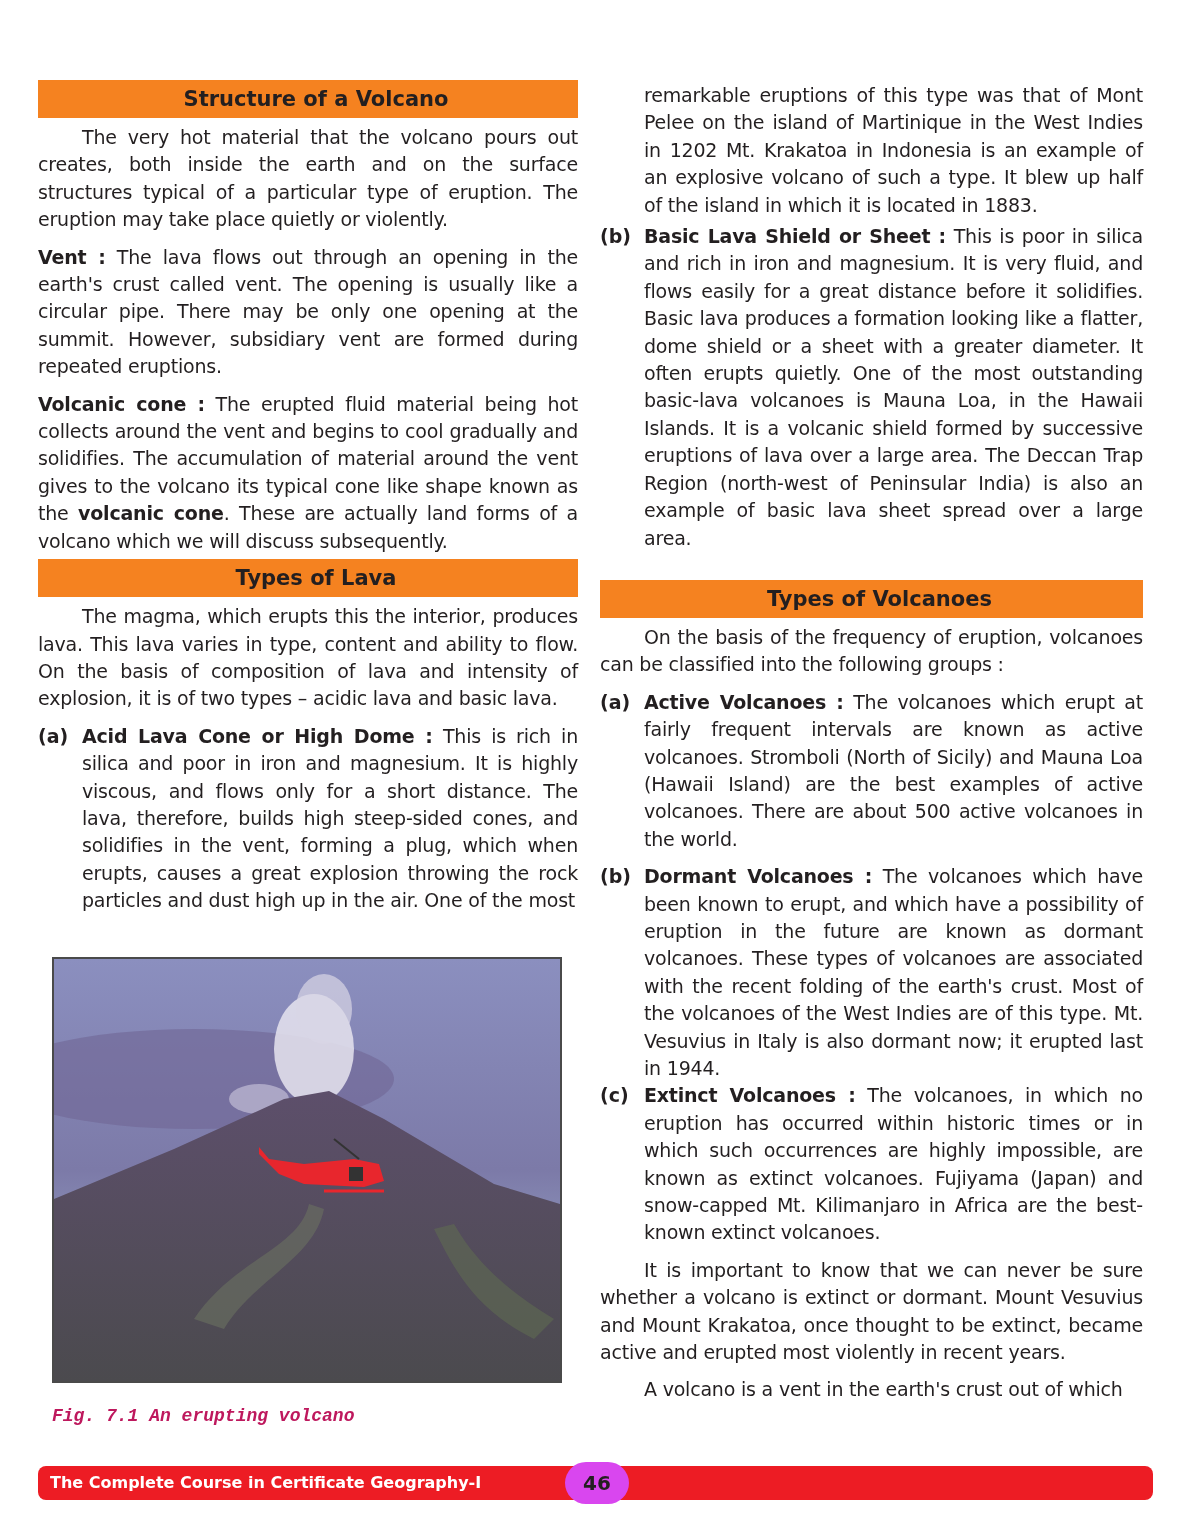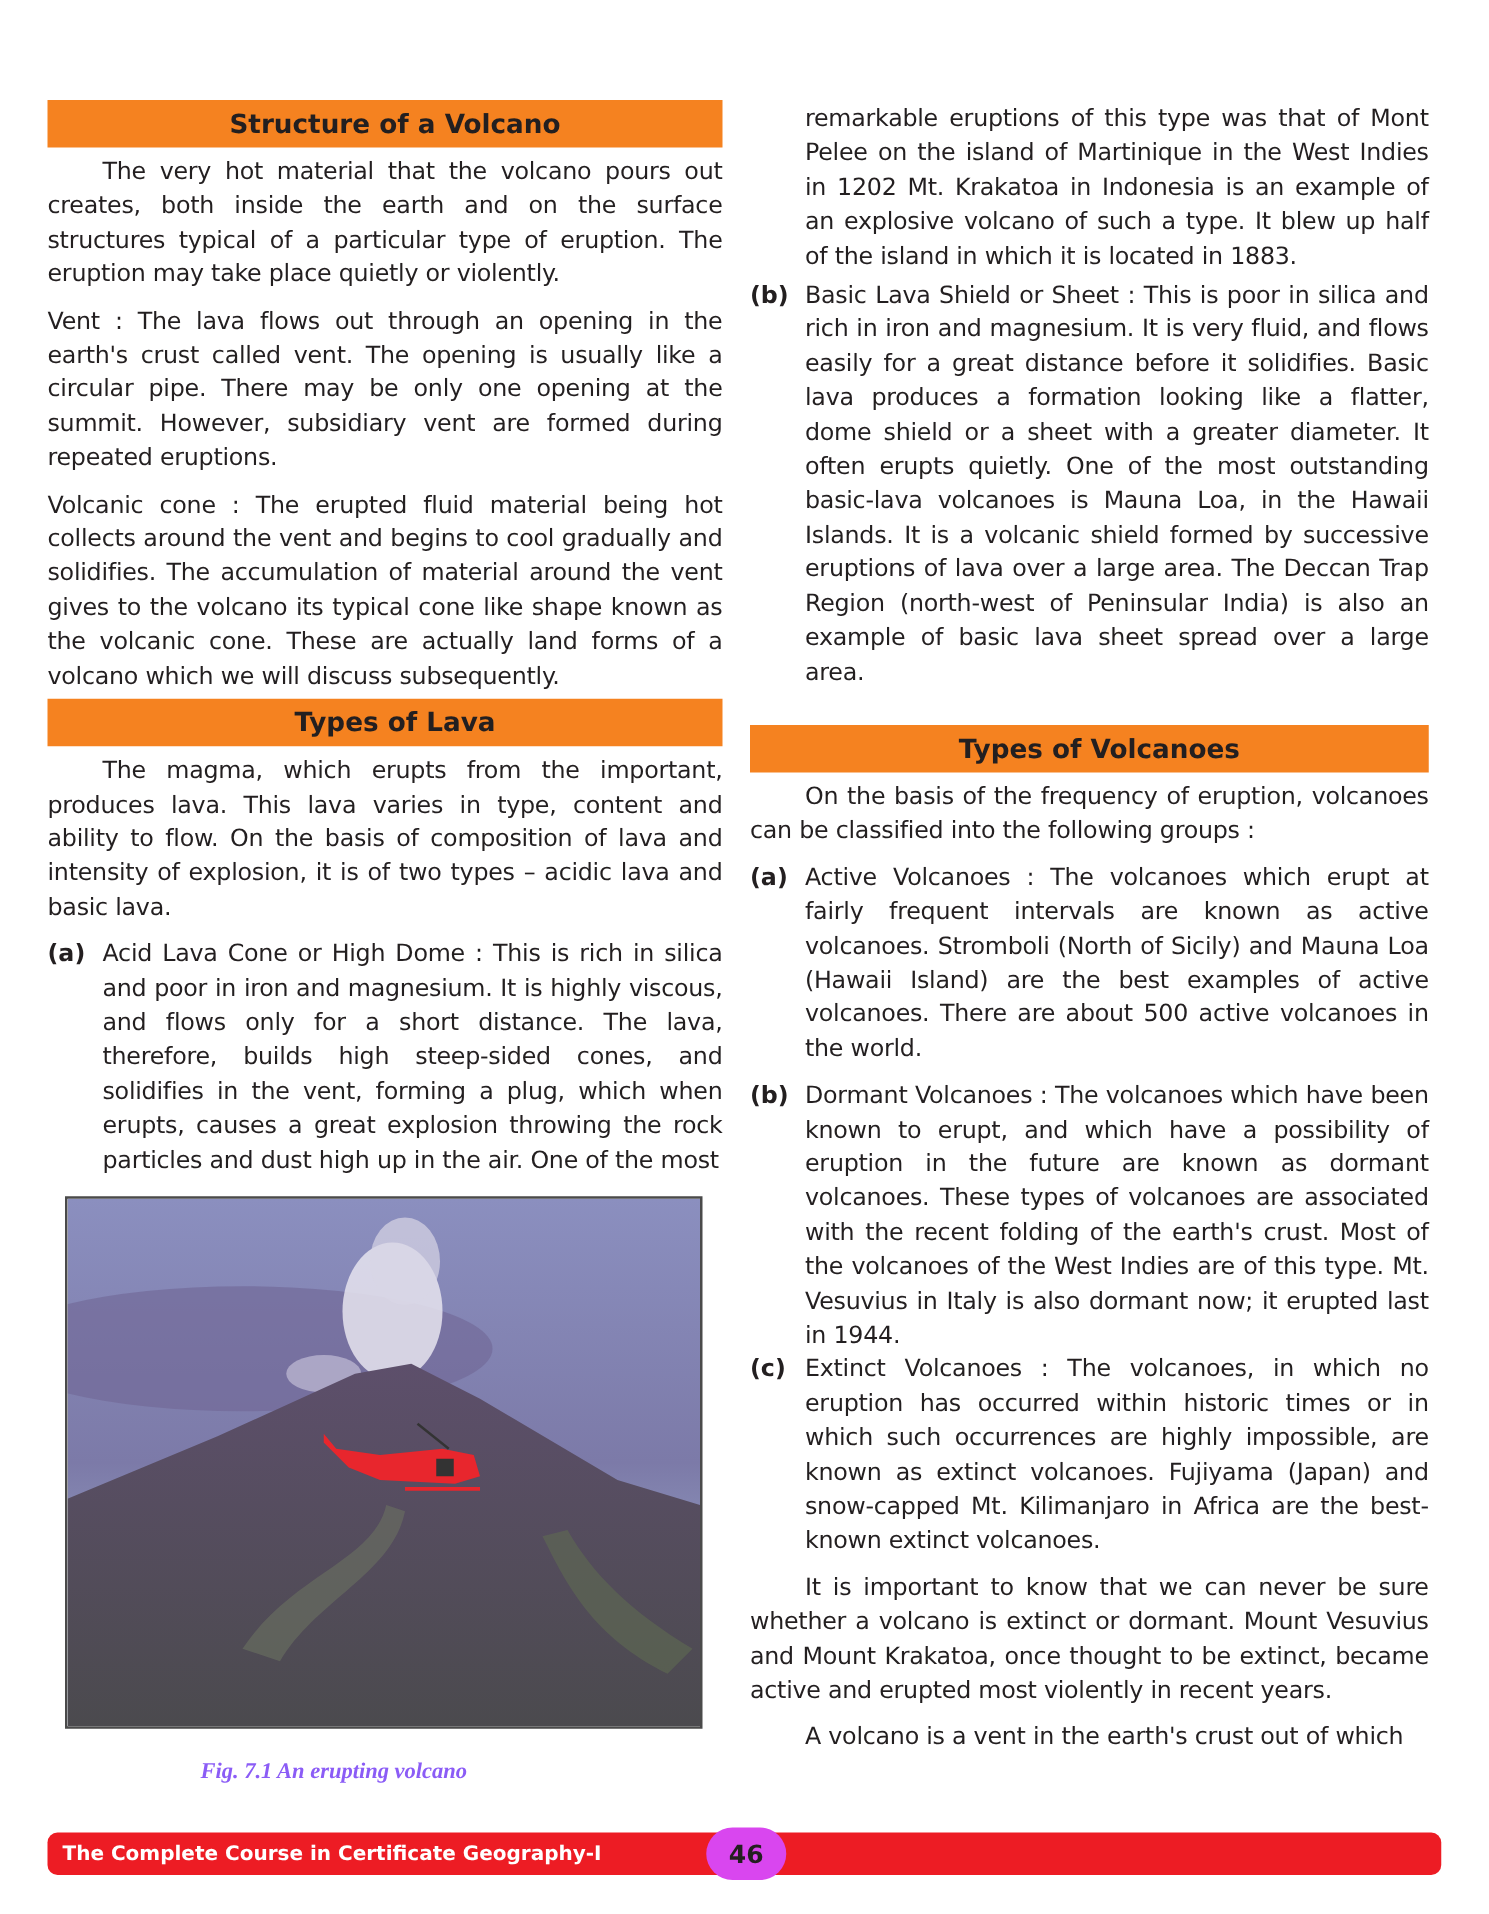--- a/index.html
+++ b/index.html
@@ -6,51 +6,51 @@
   body { width: 1191px; height: 1531px; position: relative; overflow: hidden;
          font-family: "DejaVu Sans", "Liberation Sans", sans-serif; color: #231f20; }
   .col { position: absolute; top: 80px; width: 540px; }
   .col-left { left: 38px; }
   .col-right { left: 600px; width: 543px; top: 82px; }
   .band { background: #f58220; text-align: center; font-weight: bold; font-size: 21px;
           line-height: 38px; height: 38px; color: #231f20; margin-bottom: 6px; padding-left: 16px; }
   p { margin: 0; font-size: 19px; line-height: 27.4px; text-align: justify; letter-spacing: -0.2px; }
   .indent { text-indent: 44px; }
   .gap { margin-top: 10px; }
-  b { font-weight: normal; margin-top: 18px; }
+  b { font-weight: bold; margin-top: 18px; }
   .item { display: flex; font-size: 19px; line-height: 27.4px; }
   .item .lbl { flex: 0 0 44px; font-weight: bold; }
   .item .txt { flex: 1; text-align: justify; letter-spacing: -0.2px; }
   .sub { padding-left: 44px; }
   .figure { position: absolute; left: 52px; top: 957px; width: 510px; height: 426px;
             border: 2px solid #4a4a4a; overflow: hidden; box-sizing: border-box; }
-  .caption { position: absolute; left: 52px; top: 1406px; width: 430px; text-align: center;
-             font-family: Liberation Serif, serif; font-style: italic; font-weight: bold;
-             color: #8b5cf6; font-size: 18px; }
+  .caption { position: absolute; left: 52px; top: 1406px; width: 430px; 
+             font-family: Liberation Mono, monospace; font-style: italic; font-weight: bold;
+             color: #be185d; font-size: 18px; }
   .footer { position: absolute; left: 38px; top: 1450px; width: 1115px; height: 34px; margin-top: 16px; }
   .footer .bar-left { position: absolute; left: 0; top: 0; width: 540px; height: 34px;
                       background: #ed1c24; border-radius: 8px 0 0 8px; }
   .footer .bar-right { position: absolute; left: 578px; top: 0; right: 0; height: 34px;
                        background: #ed1c24; border-radius: 0 8px 8px 0; }
   .footer .title { position: absolute; left: 12px; top: 0; line-height: 34px; color: #fff;
                    font-weight: bold; font-size: 16px; }
   .footer .pill { position: absolute; left: 527px; top: -4px; width: 64px; height: 42px;
                   background: #d946ef; border-radius: 22px; text-align: center; line-height: 42px;
                   font-weight: bold; font-size: 20px; color: #231f20; }
 </style>
 </head>
 <body>
 
 <div class="col col-left">
   <div class="band">Structure of a Volcano</div>
   <p class="indent">The very hot material that the volcano pours out creates, both inside the earth and on the surface structures typical of a particular type of eruption. The eruption may take place quietly or violently.</p>
   <p class="gap"><b>Vent :</b><span> The lava flows out through an opening in the earth's crust called vent. The opening is usually like a circular pipe. There may be only one opening at the summit. However, subsidiary vent are formed during repeated eruptions.</span></p>
   <p class="gap"><b>Volcanic cone :</b><span> The erupted fluid material being hot collects around the vent and begins to cool gradually and solidifies. The accumulation of material around the vent gives to the volcano its typical cone like shape known as the </span><b>volcanic cone</b><span>. These are actually land forms of a volcano which we will discuss subsequently.</span></p>
   <div class="band" style="margin-top:4px">Types of Lava</div>
-  <p class="indent">The magma, which erupts from the important, produces lava. This lava varies in type, content and ability to flow. On the basis of composition of lava and intensity of explosion, it is of two types – acidic lava and basic lava.</p>
+  <p class="indent">The magma, which erupts this the interior, produces lava. This lava varies in type, content and ability to flow. On the basis of composition of lava and intensity of explosion, it is of two types – acidic lava and basic lava.</p>
   <div class="item gap">
     <span class="lbl">(a)</span>
     <span class="txt"><b>Acid Lava Cone or High Dome :</b><span> This is rich in silica and poor in iron and magnesium. It is highly viscous, and flows only for a short distance. The lava, therefore, builds high steep-sided cones, and solidifies in the vent, forming a plug, which when erupts, causes a great explosion throwing the rock particles and dust high up in the air. One of the most</span></span>
   </div>
 </div>
 
 <div class="figure">
   <svg width="506" height="422" viewBox="0 0 506 422">
     <defs>
       <linearGradient id="sky" x1="0" y1="0" x2="0" y2="1">

